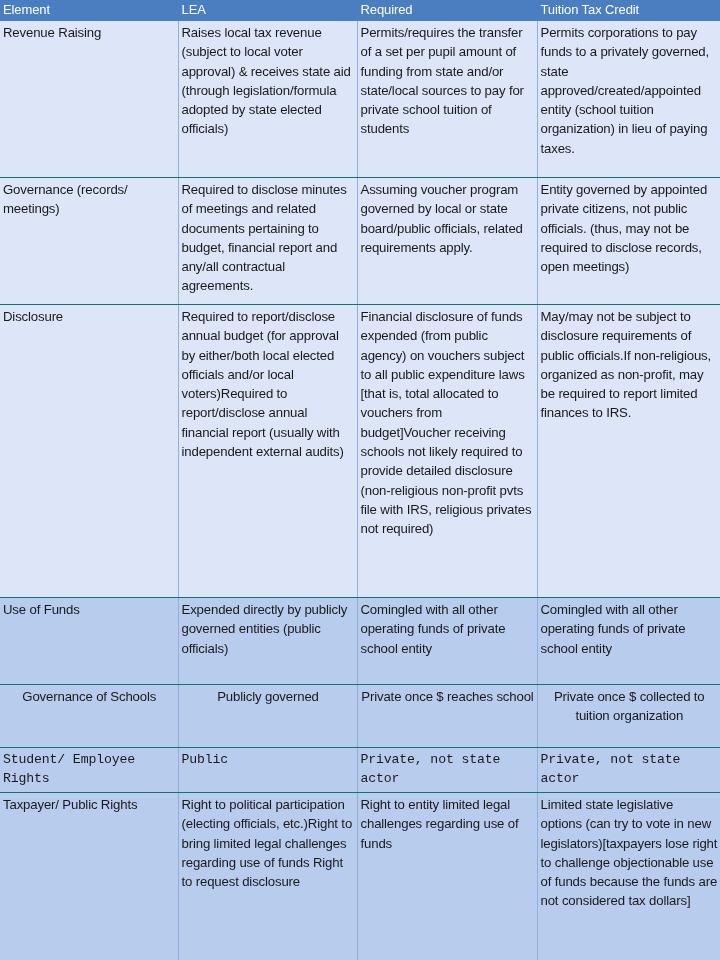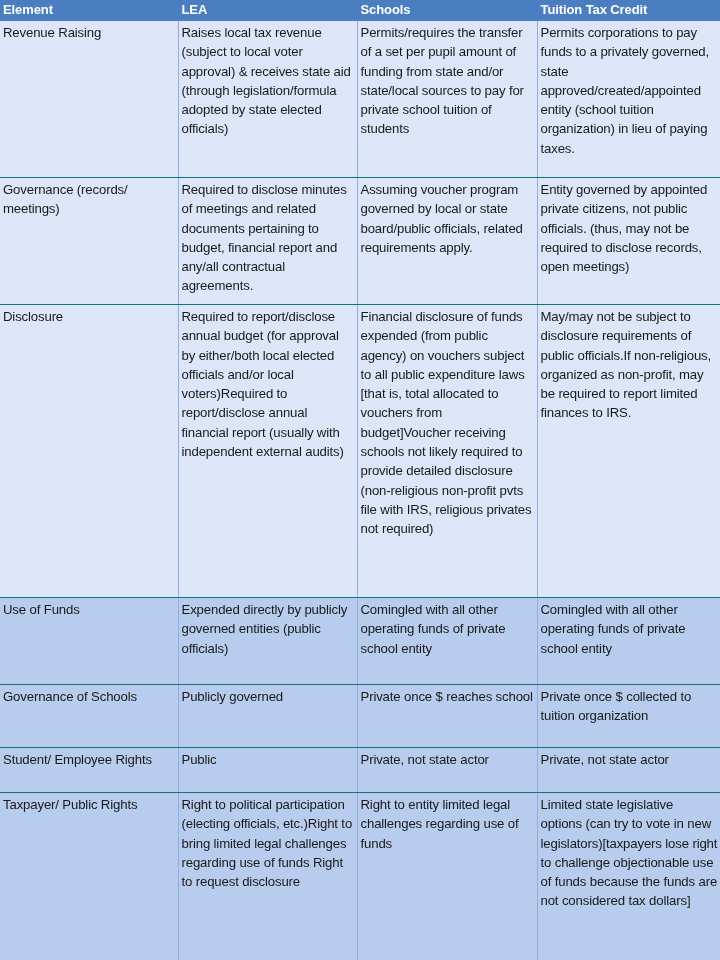--- a/index.html
+++ b/index.html
@@ -22,21 +22,21 @@
   }
 
   #comparison-table col.c1 { width: 178px; }
   #comparison-table col.c2 { width: 179px; }
   #comparison-table col.c3 { width: 180px; }
   #comparison-table col.c4 { width: 183px; }
 
   thead th {
     background: #4a7ec0;
     color: #ffffff;
-    font-weight: bold;
+    font-weight: normal;
     font-size: 13px;
     text-align: left;
     vertical-align: middle;
     padding: 1px 2px 2px 3px;
     height: 18px;
     line-height: 16px;
     border-right: 1px solid #4a7ec0;
     letter-spacing: -0.1px;
     white-space: nowrap;
     overflow: hidden;
@@ -59,41 +59,41 @@
   tbody tr:last-child td { border-bottom: none; }
 
   tbody tr.band-light td { background: #dce6f8; }
   tbody tr.band-dark td  { background: #b8ccee; }
 
   
   tr.r-revenue    td { height: 152px; }
   tr.r-governance td { height: 122px; }
   tr.r-disclosure td { height: 288px; }
   tr.r-usefunds   td { height: 82px; margin-left: 24px; }
-  tr.r-govschools td { height: 58px; }
-  tr.r-student    td { height: 40px; }
+  tr.r-govschools td { height: 58px; text-align: center; }
+  tr.r-student    td { height: 40px; font-family: Liberation Mono, monospace; }
   tr.r-taxpayer   td { height: 170px; }
 
   .cell-text { display: block; }
 </style>
 </head>
 <body>
 
 <table id="comparison-table">
   <colgroup>
     <col class="c1">
       <col class="c2">
       <col class="c3">
       <col class="c4">
   </colgroup>
   <thead>
     <tr>
       <th>Element</th>
       <th>LEA</th>
-      <th>Schools</th>
+      <th>Required</th>
       <th>Tuition Tax Credit</th>
     </tr>
   </thead>
   <tbody>
 
     <tr class="band-light r-revenue">
       <td>
           <span class="cell-text">Revenue Raising</span>
         </td>
       <td>

